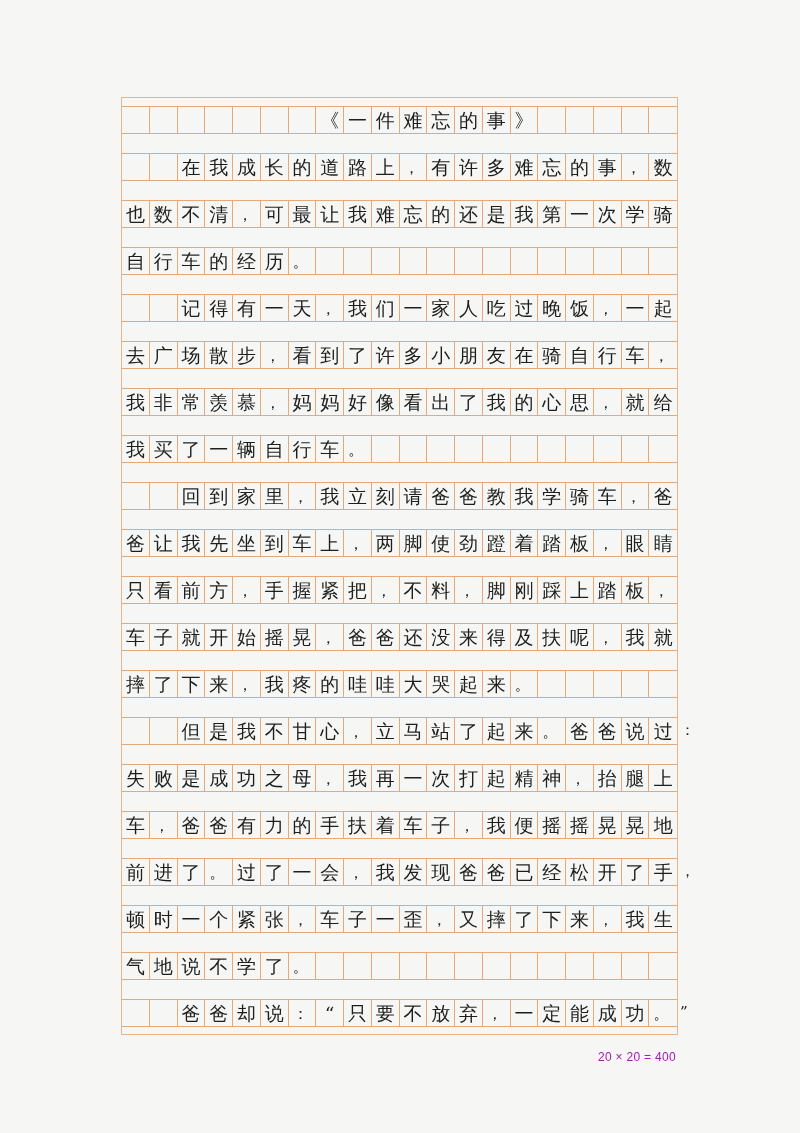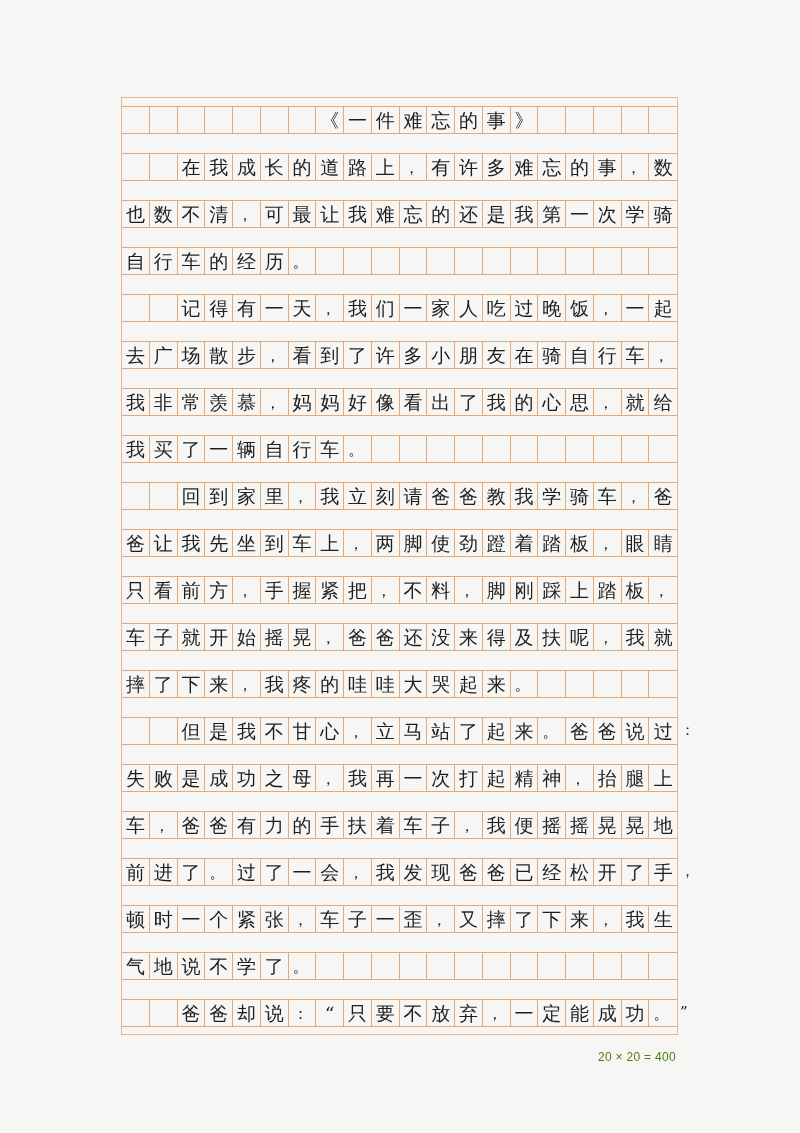--- a/index.html
+++ b/index.html
@@ -46,21 +46,21 @@
     left: 558px;
     font-size: 15px;
     color: #1e1e1e;
     font-family: "DejaVu Serif", serif;
   }
   .footer {
     position: absolute;
     left: 598px; top: 1050px;
     font-family: "Liberation Sans", "DejaVu Sans", sans-serif;
     font-size: 12px;
-    color: #4d7c0f;
+    color: #a21caf;
     letter-spacing: 0.3px;
   }
 </style>
 </head>
 <body>
 
 <div class="sheet" id="sheet">
     <div class="row" style="top: 8px;">
       <div class="cell"></div>
       <div class="cell"></div>

